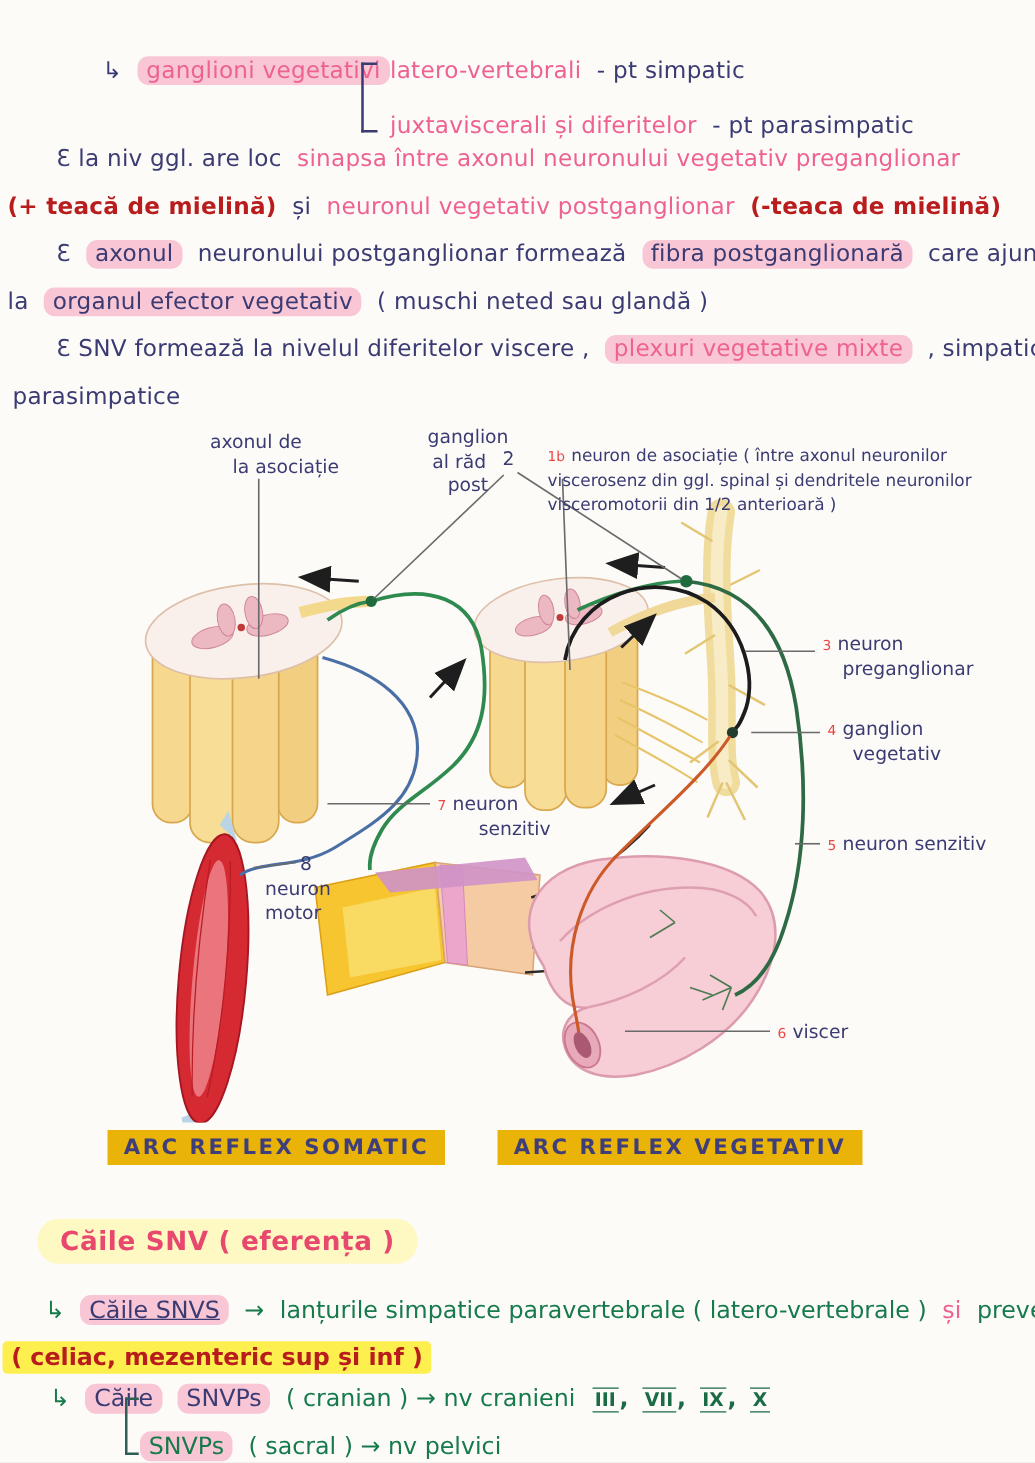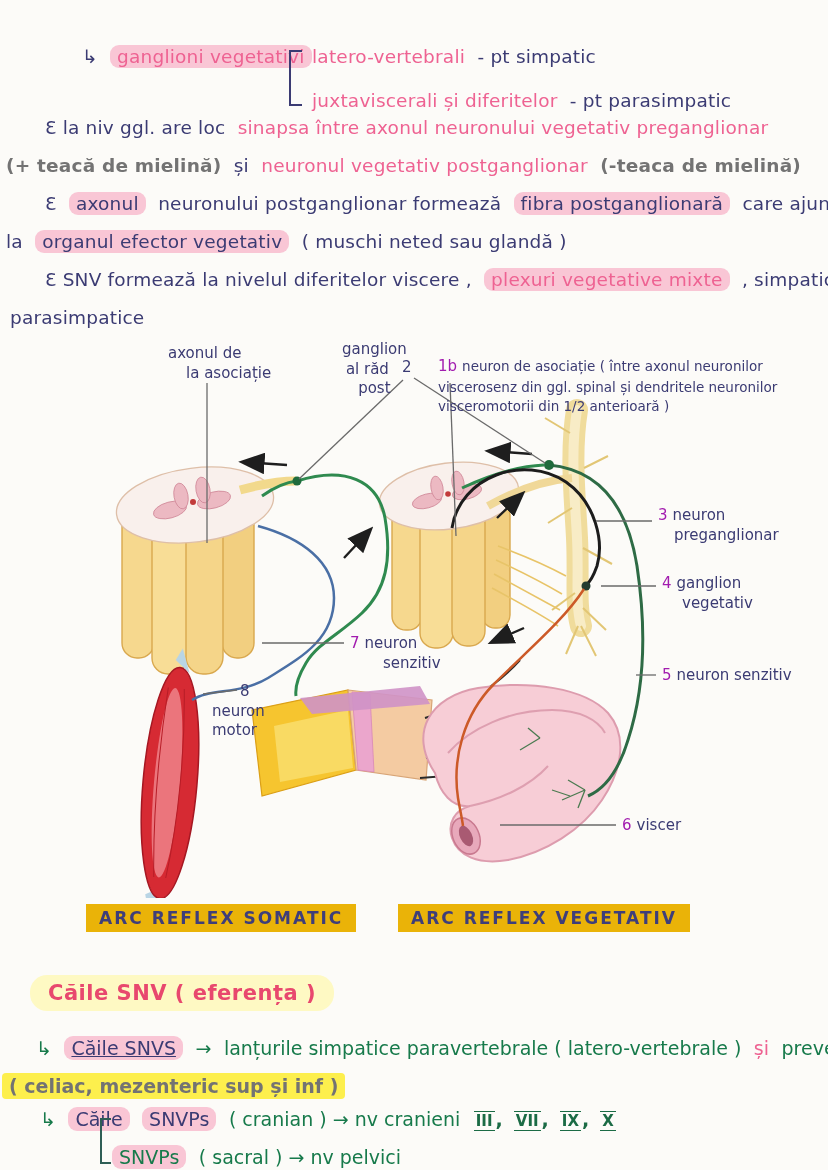--- a/index.html
+++ b/index.html
@@ -2,31 +2,31 @@
 <html><head>
 <meta charset="utf-8">
 <style>
   html,body{margin:0;padding:0;background:#e9e9e9;}
   .page{position:relative;width:828px;height:1170px;background:#fcfbf8;
         font-family:"DejaVu Sans",sans-serif;overflow:hidden;}
   .line{position:absolute;white-space:nowrap;font-size:18.5px;color:#3b3b73;letter-spacing:.2px;}
   .seg{margin-right:.34em;}
   .navy{color:#3b3b73;}
   .pink{color:#ee6292;}
-  .red{color:#737373;font-weight:bold;}
+  .red{color:#b91c1c;font-weight:bold;}
   .green{color:#177a4b;}
   .hlp{background:#f9c6d5;border-radius:9px;padding:1px 7px;}
   .hly{background:#fdef4d;border-radius:4px;padding:2px 7px;}
   .bracket{position:absolute;border-left:2.5px solid #3b3b73;border-top:2.5px solid #3b3b73;
            border-bottom:2.5px solid #3b3b73;width:11px;}
   .gbracket{position:absolute;border-left:2.5px solid #2e5e55;border-top:2.5px solid #2e5e55;
            border-bottom:2.5px solid #2e5e55;width:9px;}
   .diagram{position:absolute;left:0;top:338px;width:828px;height:560px;}
   .dlabel{position:absolute;font-size:15px;color:#3b3b73;line-height:1.3;white-space:nowrap;}
-  .dnum{font-size:15px;color:#a21caf;margin-right:5px;}
+  .dnum{font-size:11px;color:#ef4444;margin-right:5px;}
   .dpara{position:absolute;font-size:13.5px;color:#3b3b73;line-height:1.45;white-space:normal;}
   .caption{position:absolute;font-size:17px;font-weight:bold;color:#3e3e7a;background:#eab308;
            padding:4px 13px;letter-spacing:2px;white-space:nowrap;}
   .cailetitle{position:absolute;font-size:21px;color:#e8486e;background:#fef9c3;
               border-radius:17px;padding:6px 18px;font-weight:bold;letter-spacing:.5px;}
   .bline{position:absolute;white-space:nowrap;font-size:19px;}
   .rn{color:#1b6b45;font-weight:bold;border-top:1.8px solid #1b6b45;border-bottom:1.8px solid #1b6b45;
       padding:0 2px;margin:0 1px;font-size:15px;text-align:center;}
   .rnsep{color:#1b6b45;font-weight:bold;margin-right:4px;}
 </style>

